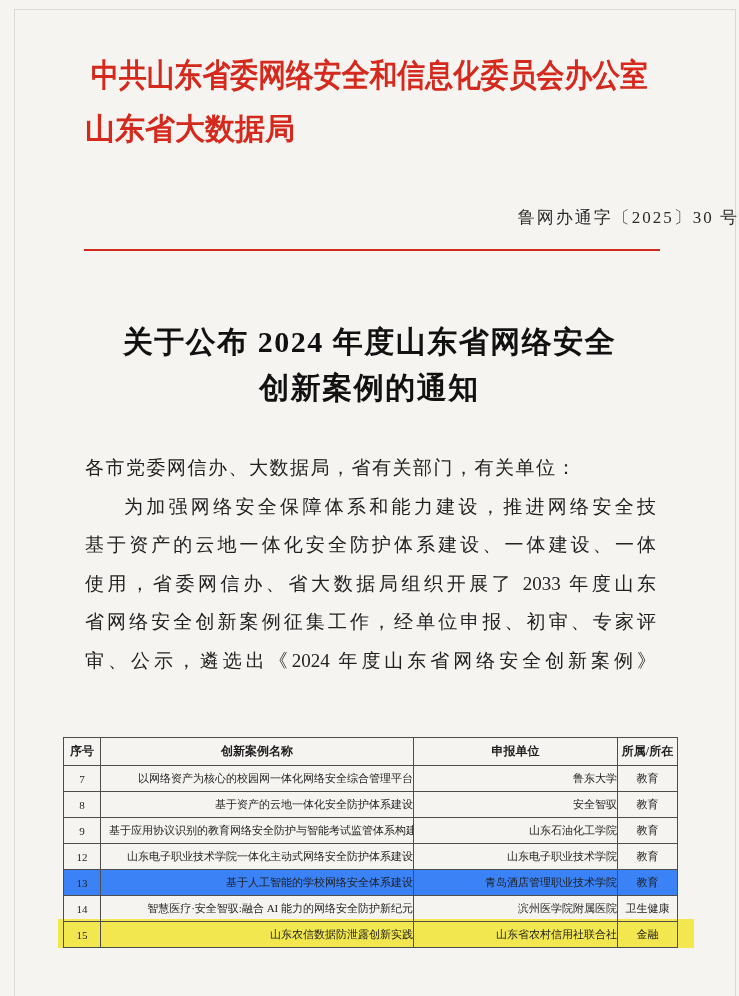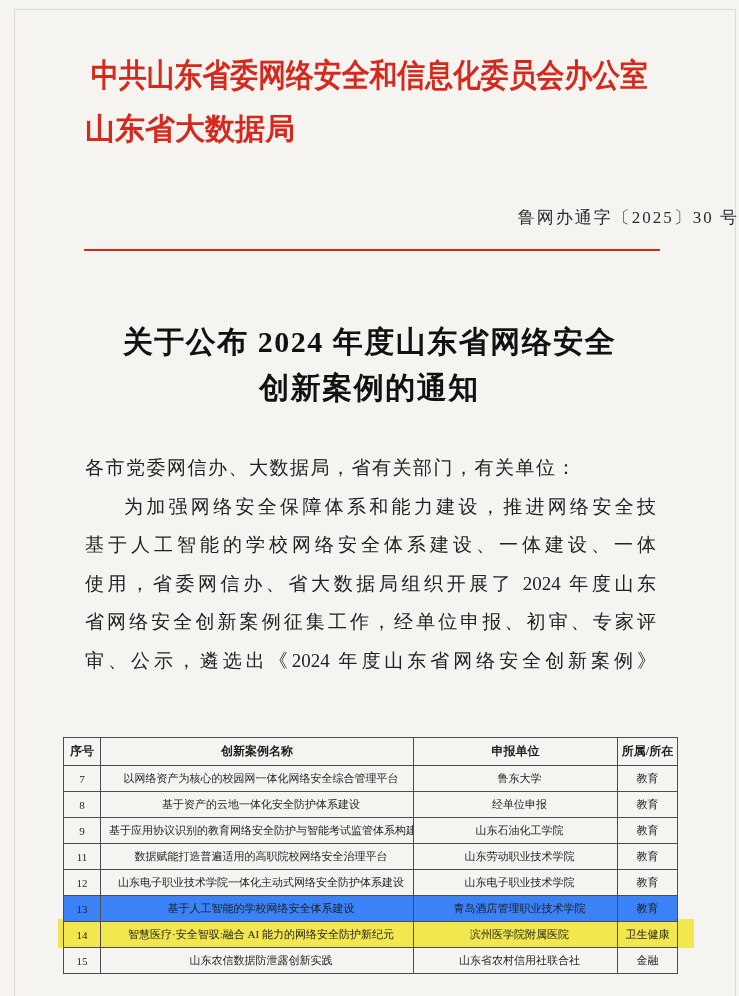--- a/index.html
+++ b/index.html
@@ -105,21 +105,21 @@
     height: 28px;
     font-size: 12px;
     font-weight: bold;
     text-align: center;
   }
   .case-table td {
     height: 26px;
     font-size: 11px;
   }
   td.c-no, td.c-sector { text-align: center; }
-  td.c-name, td.c-unit { text-align: center; padding-left: 8px; }
+  td.c-name, td.c-unit { text-align: right; padding-left: 8px; }
   tr.hl td { background: #3b82f6; }
 </style>
 </head>
 <body>
 
 <div class="scan-edge"></div>
 
 <div class="org-line1">中共山东省委网络安全和信息化委员会办公室</div>
 <div class="org-line2">山东省大数据局</div>
 
@@ -128,22 +128,22 @@
 <div class="red-rule"></div>
 
 <div class="doc-title">
   <div>关于公布 2024 年度山东省网络安全</div>
   <div>创新案例的通知</div>
 </div>
 
 <div class="doc-body">
   <div class="body-line salutation">各市党委网信办、大数据局，省有关部门，有关单位：</div>
   <div class="body-line just indent">为加强网络安全保障体系和能力建设，推进网络安全技</div>
-  <div class="body-line just">基于人工智能的学校网络安全体系建设、一体建设、一体</div>
-  <div class="body-line just">使用，省委网信办、省大数据局组织开展了 2024 年度山东</div>
+  <div class="body-line just">基于资产的云地一体化安全防护体系建设、一体建设、一体</div>
+  <div class="body-line just">使用，省委网信办、省大数据局组织开展了 2033 年度山东</div>
   <div class="body-line just">省网络安全创新案例征集工作，经单位申报、初审、专家评</div>
   <div class="body-line just">审、公示，遴选出《2024 年度山东省网络安全创新案例》</div>
 </div>
 
 <div class="hl-band"></div>
 
 <table class="case-table">
   <colgroup>
     <col style="width:37px">
       <col style="width:313px">
@@ -161,33 +161,27 @@
   <tbody>
       <tr>
     <td class="c-no">7</td>
     <td class="c-name">以网络资产为核心的校园网一体化网络安全综合管理平台</td>
     <td class="c-unit">鲁东大学</td>
     <td class="c-sector">教育</td>
   </tr>
       <tr>
     <td class="c-no">8</td>
     <td class="c-name">基于资产的云地一体化安全防护体系建设</td>
-    <td class="c-unit">经单位申报</td>
+    <td class="c-unit">安全智驭</td>
     <td class="c-sector">教育</td>
   </tr>
       <tr>
     <td class="c-no">9</td>
     <td class="c-name">基于应用协议识别的教育网络安全防护与智能考试监管体系构建</td>
     <td class="c-unit">山东石油化工学院</td>
-    <td class="c-sector">教育</td>
-  </tr>
-      <tr>
-    <td class="c-no">11</td>
-    <td class="c-name">数据赋能打造普遍适用的高职院校网络安全治理平台</td>
-    <td class="c-unit">山东劳动职业技术学院</td>
     <td class="c-sector">教育</td>
   </tr>
       <tr>
     <td class="c-no">12</td>
     <td class="c-name">山东电子职业技术学院一体化主动式网络安全防护体系建设</td>
     <td class="c-unit">山东电子职业技术学院</td>
     <td class="c-sector">教育</td>
   </tr>
       <tr class="hl">
     <td class="c-no">13</td>

